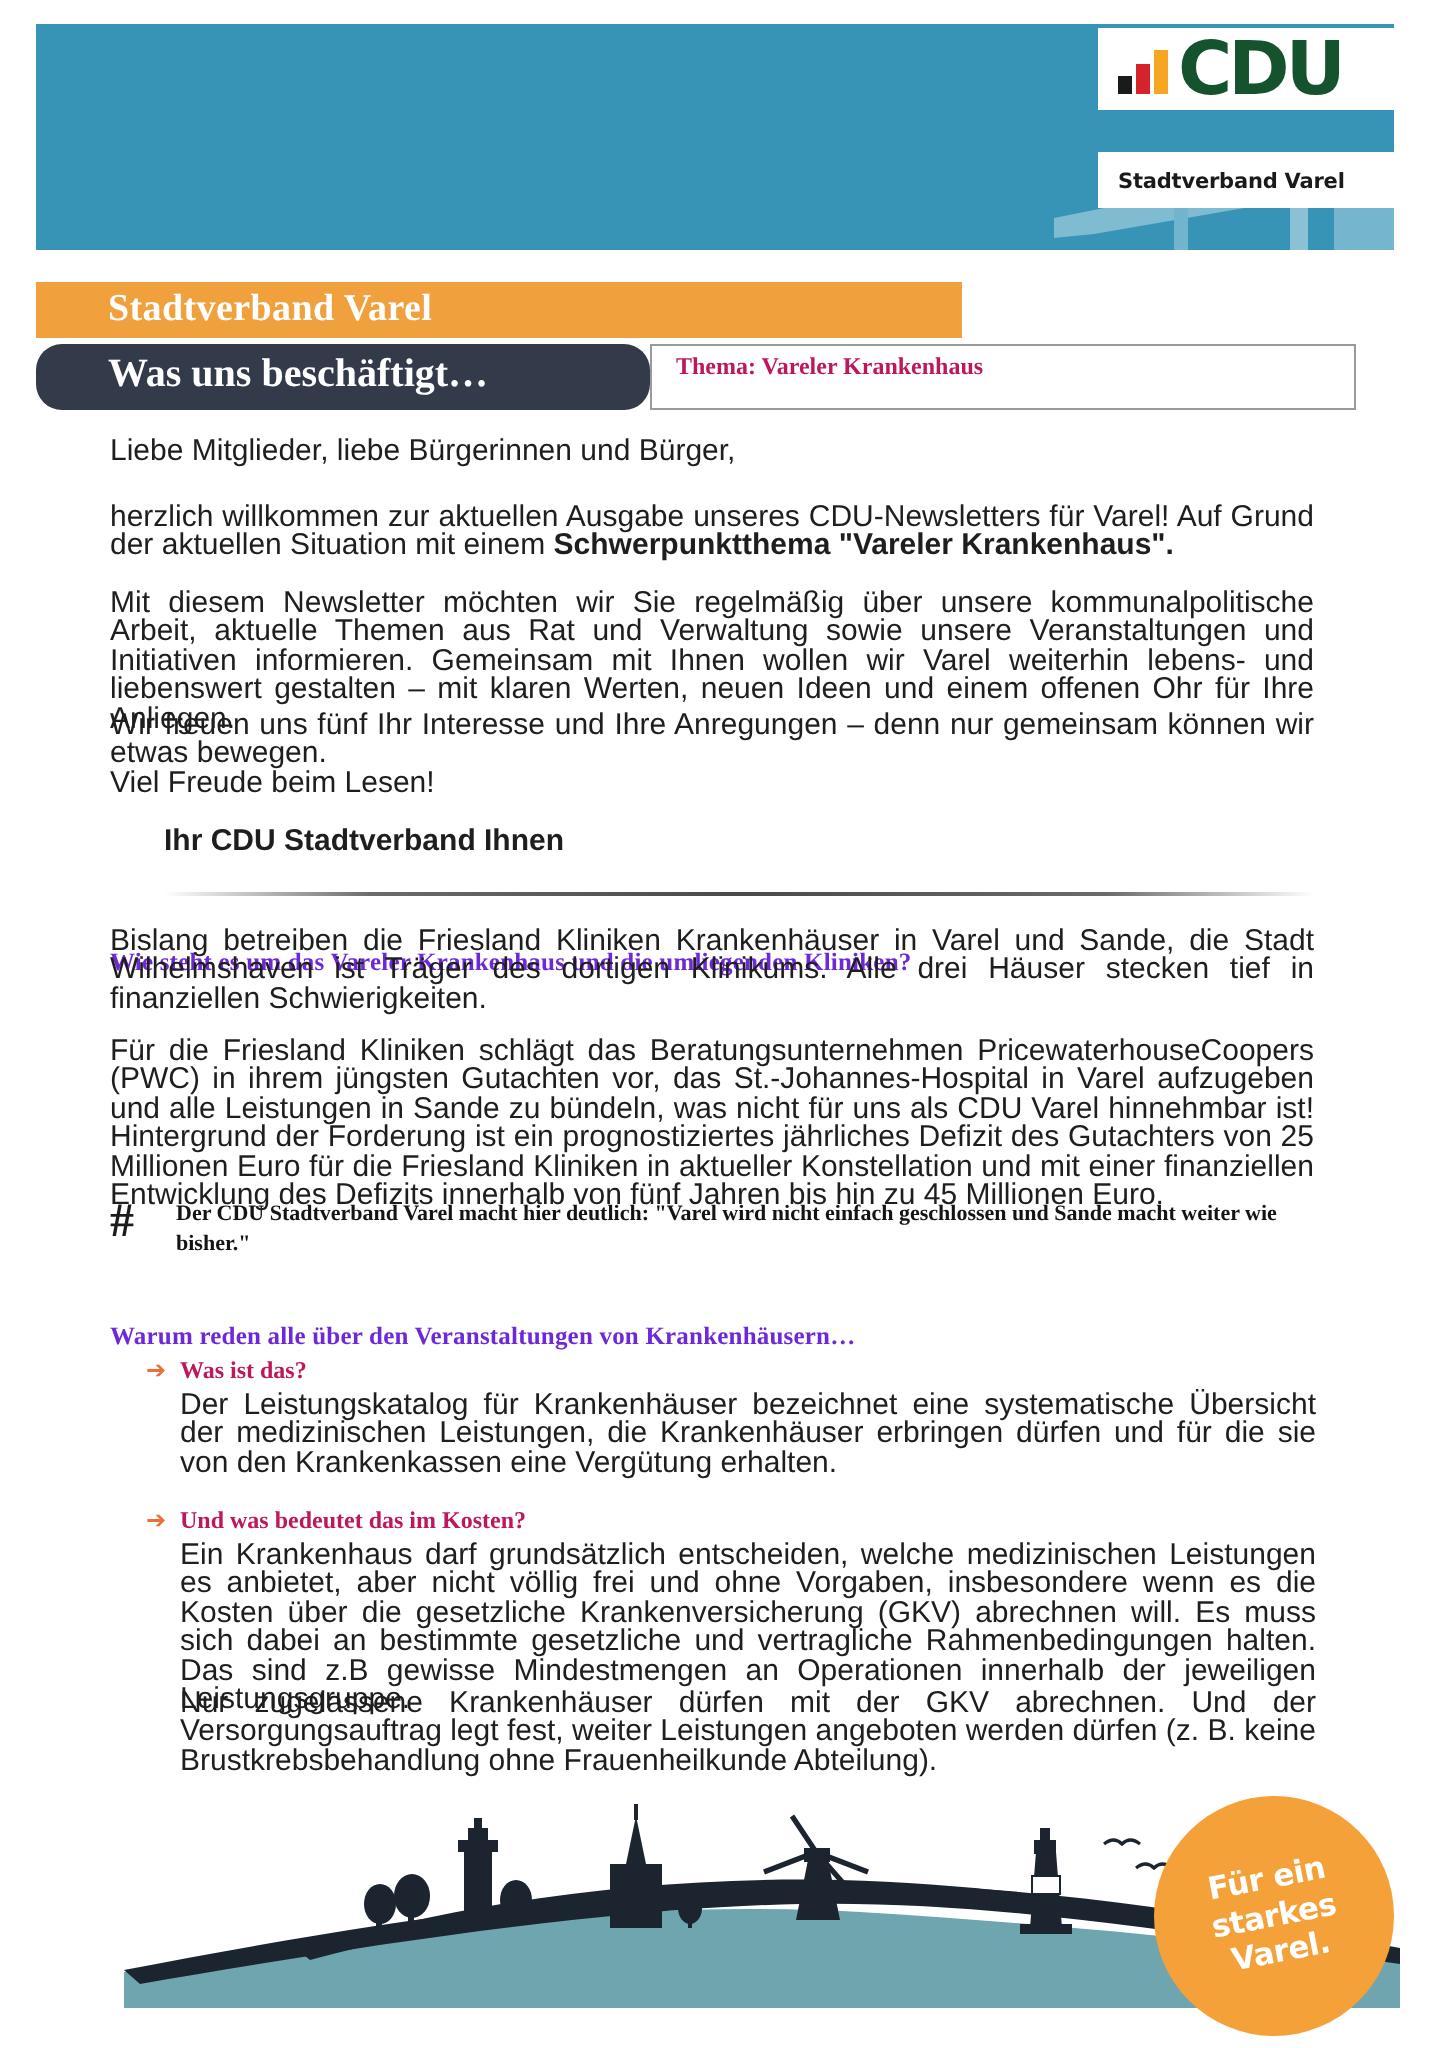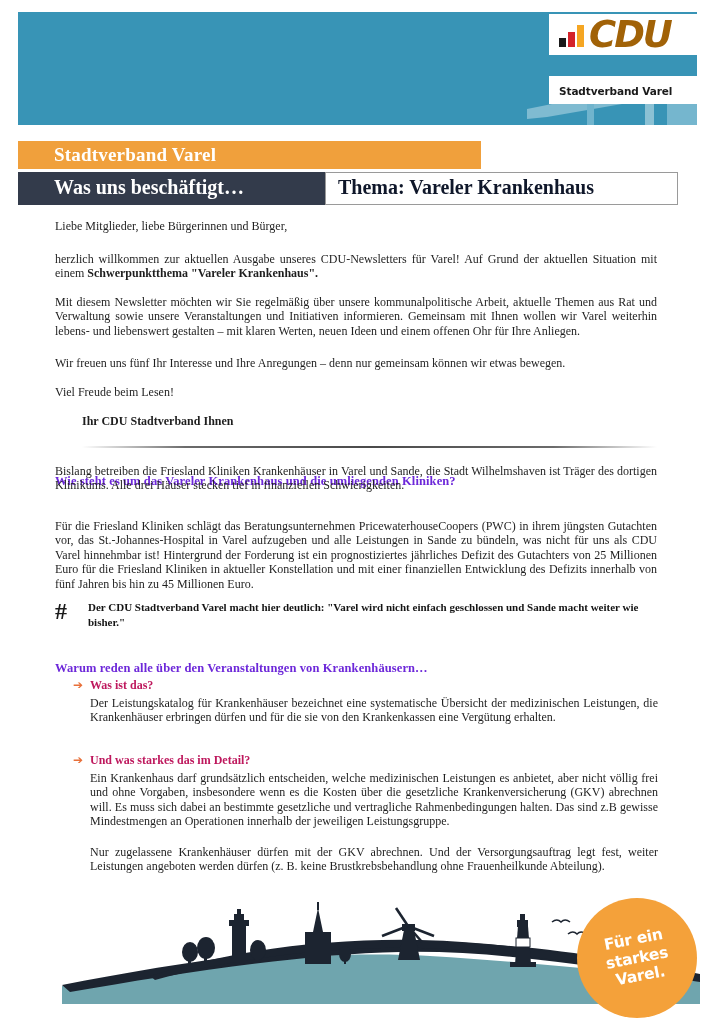--- a/index.html
+++ b/index.html
@@ -57,22 +57,21 @@
   .logo-bars i { display: block; width: 7px; }
   .lb1 { height: 9px;  background: #1a1a1a; }
   .lb2 { height: 15px; background: #d4232a; }
   .lb3 { height: 22px; background: #f5a623; }
   .logo-text {
     font-family: "DejaVu Sans", sans-serif;
     font-weight: 700;
     font-size: 37px;
     line-height: .82;
     letter-spacing: -2px;
-    color: #a16207;
-    font-style: italic;
+    color: #14532d;
   }
   .logo-sub-box {
     position: absolute;
     right: 2px;
     top: 76px;
     width: 164px;
     background: #ffffff;
     padding: 5px 8px 5px 10px;
     box-sizing: border-box;
   }
@@ -103,20 +102,21 @@
     color: #ffffff;
     letter-spacing: .2px;
   }
   .bar-navy {
     position: absolute;
     left: 18px;
     top: 172px;
     width: 307px;
     height: 33px;
     background: #333b4b;
+    border-radius: 13px;
   }
   .bar-navy span {
     position: absolute;
     left: 36px;
     top: 4px;
     font-family: "Liberation Serif", serif;
     font-weight: 700;
     font-size: 20px;
     color: #ffffff;
   }
@@ -129,30 +129,30 @@
     background: #ffffff;
     border: 1px solid #9a9a9a;
     box-sizing: border-box;
   }
   .bar-thema span {
     position: absolute;
     left: 12px;
     top: 3px;
     font-family: "Liberation Serif", serif;
     font-weight: 700;
-    font-size: 20px;
-    color: #0f172a;
+    font-size: 12px;
+    color: #be185d;
   }
 
   
   .content { position: absolute; left: 0; top: 0; width: 715px; }
   .p {
     position: absolute;
-    font-family: Liberation Serif, serif;
-    font-size: 12px;
+    font-family: Liberation Sans, sans-serif;
+    font-size: 15px;
     line-height: 14.4px;
     color: #1e1e1e;
     text-align: justify;
   }
   .p b { font-weight: 700; }
 
   .divider {
     position: absolute;
     left: 82px;
     width: 575px;
@@ -300,21 +300,21 @@
   <div class="hash">#</div>
   <div class="quote">Der CDU Stadtverband Varel macht hier deutlich: "Varel wird nicht einfach geschlossen und Sande macht weiter wie bisher."</div>
 
   <div class="h-orange" style="left:55px; top:661px; width:610px;">Warum reden alle über den Veranstaltungen von Krankenhäusern…</div>
 
   <div class="arrow" style="left:73px; top:678px;">➔</div>
   <div class="h-orange-sm" style="left:90px; top:678px;">Was ist das?</div>
   <div class="p" style="left:90px; top:696px; width:568px;">Der Leistungskatalog für Krankenhäuser bezeichnet eine systematische Übersicht der medizinischen Leistungen, die Krankenhäuser erbringen dürfen und für die sie von den Krankenkassen eine Vergütung erhalten.</div>
 
   <div class="arrow" style="left:73px; top:753px;">➔</div>
-  <div class="h-orange-sm" style="left:90px; top:753px;">Und was starkes das im Detail?</div>
+  <div class="h-orange-sm" style="left:90px; top:753px;">Und was bedeutet das im Kosten?</div>
   <div class="p" style="left:90px; top:771px; width:568px;">Ein Krankenhaus darf grundsätzlich entscheiden, welche medizinischen Leistungen es anbietet, aber nicht völlig frei und ohne Vorgaben, insbesondere wenn es die Kosten über die gesetzliche Krankenversicherung (GKV) abrechnen will. Es muss sich dabei an bestimmte gesetzliche und vertragliche Rahmenbedingungen halten. Das sind z.B gewisse Mindestmengen an Operationen innerhalb der jeweiligen Leistungsgruppe.</div>
 
   <div class="p" style="left:90px; top:845px; width:568px;">Nur zugelassene Krankenhäuser dürfen mit der GKV abrechnen. Und der Versorgungsauftrag legt fest, weiter Leistungen angeboten werden dürfen (z. B. keine Brustkrebsbehandlung ohne Frauenheilkunde Abteilung).</div>
 </div>
 
 <div class="footer">
   <svg width="715" height="160" viewBox="0 0 715 160">
 
     <path d="M62,122 C180,98 330,86 430,92 C530,98 620,108 700,116 L700,140 L62,140 Z" fill="#6fa5ae"></path>
 

